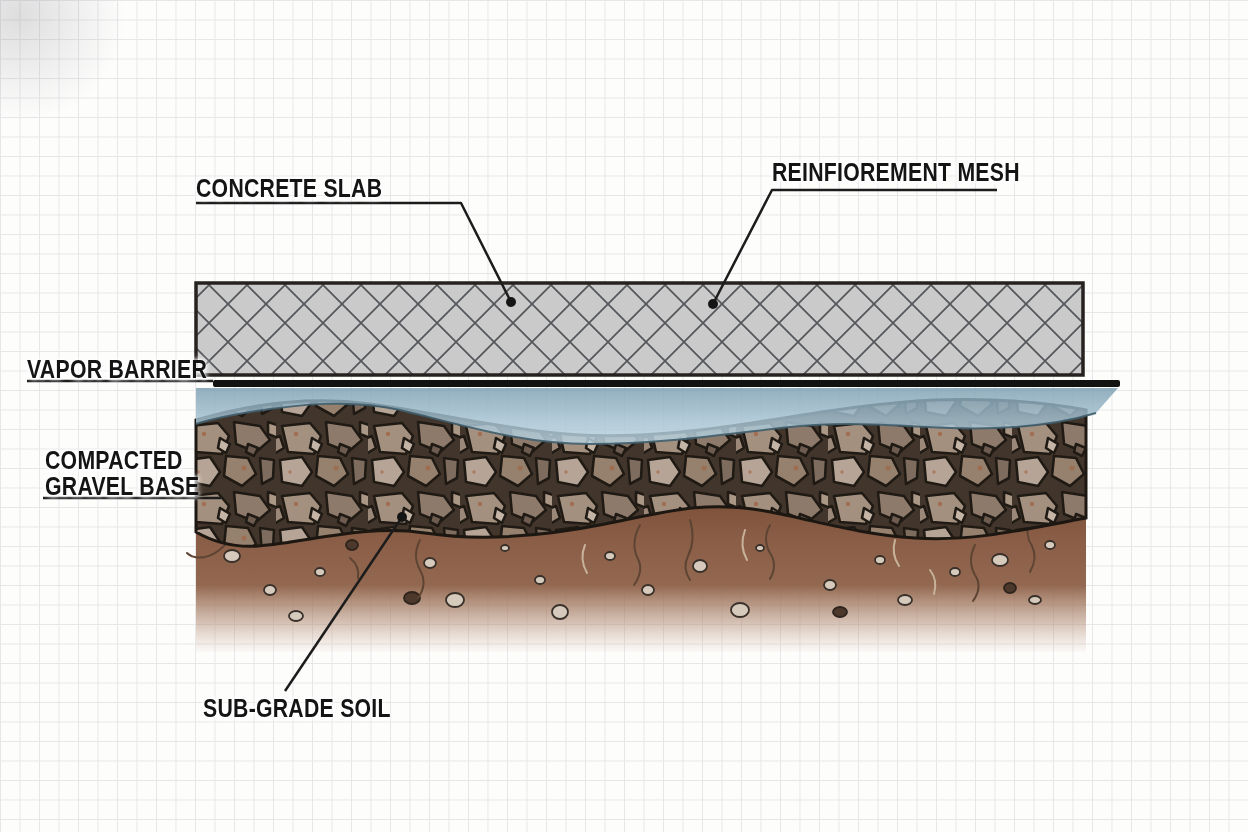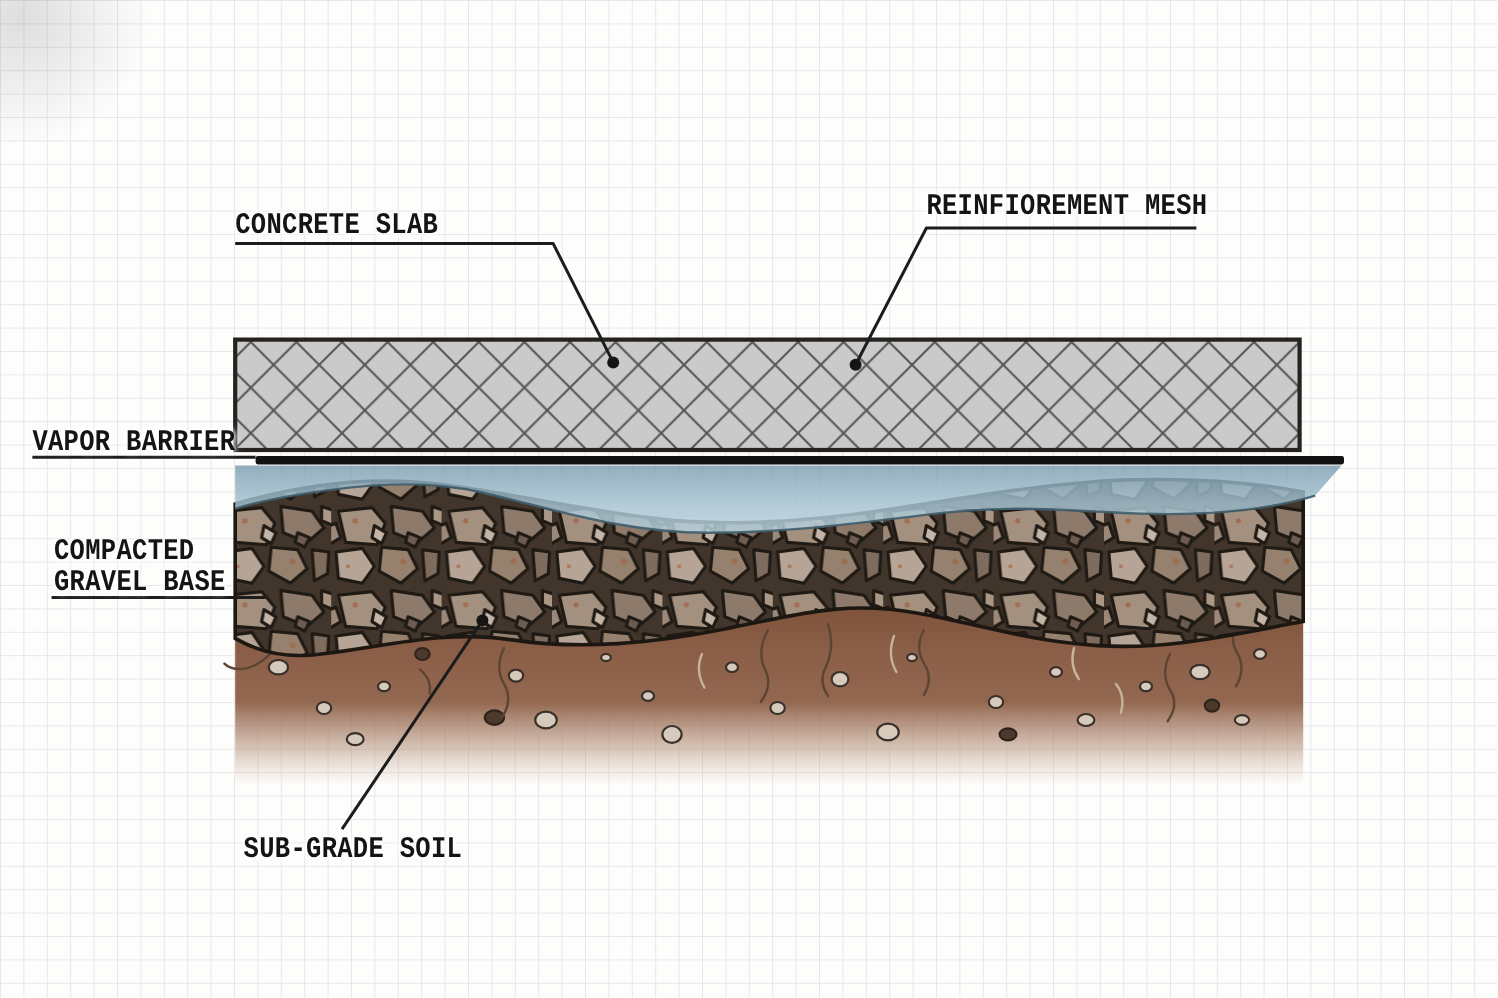--- a/index.html
+++ b/index.html
@@ -5,21 +5,21 @@
   html,body{margin:0;padding:0;}
   #stage{
     position:relative;
     width:1248px;height:832px;
     overflow:hidden;
     background-color:#fdfdfc;
     background-image:
       linear-gradient(to right, #e7e7ea 1px, transparent 1px),
       linear-gradient(to bottom, #e7e7ea 1px, transparent 1px);
     background-size:19.5px 19.5px;
-    font-family:Liberation Mono, monospace;
+    font-family:Liberation Sans, sans-serif;
   }
   .corner-smudge{
     position:absolute;left:-30px;top:-30px;width:160px;height:150px;
     background:radial-gradient(circle at 30% 30%, rgba(110,110,118,0.22), rgba(110,110,118,0) 70%);
     pointer-events:none;
   }
   svg.art{position:absolute;left:0;top:0;}
   .lbl{
     position:absolute;
     color:#141414;

